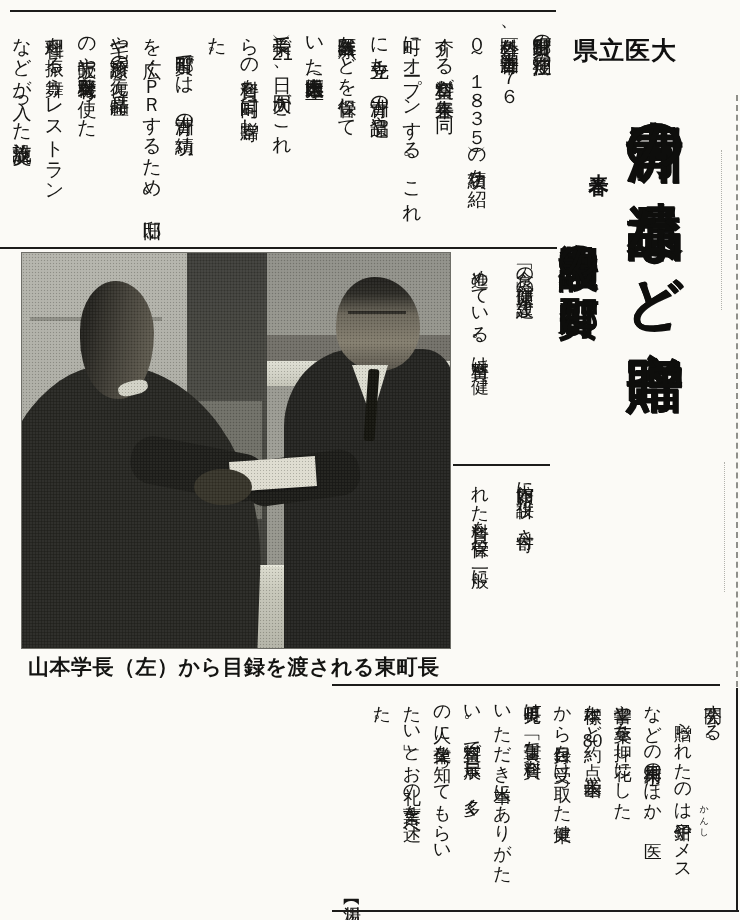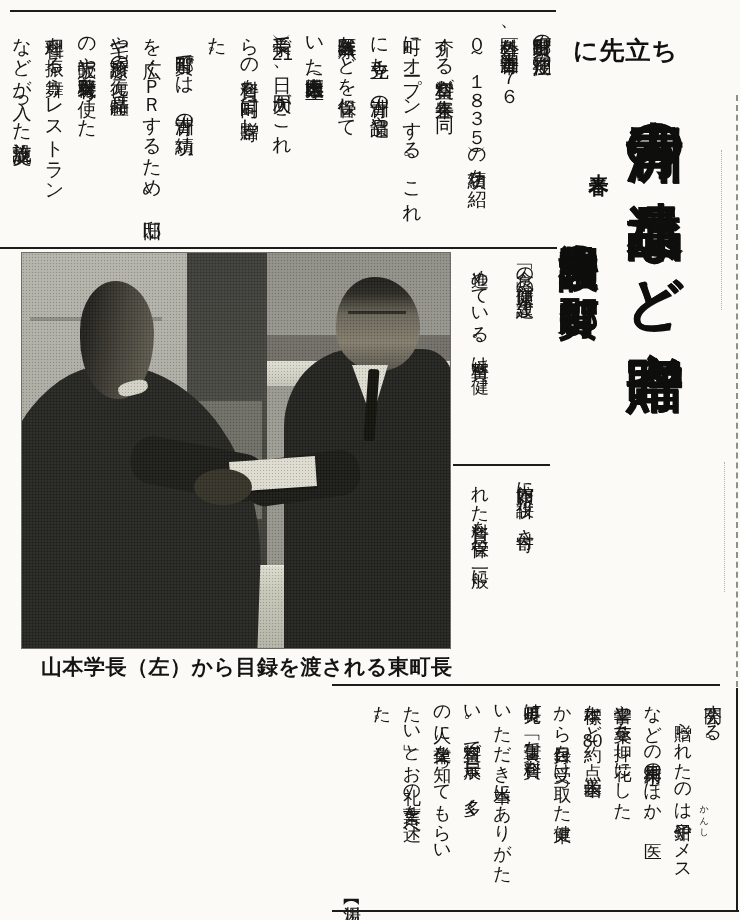--- a/index.html
+++ b/index.html
@@ -61,21 +61,21 @@
   }
   .headline-sub{
     left:551px;top:212px;height:430px;
     font-family:"Liberation Serif",serif;
     font-size:40px;font-weight:900;letter-spacing:1.5px;
     text-shadow:0.5px 0.5px 0 #111;
     color:#0e0e0c;
   }
 
   .caption{
-    position:absolute;left:41px;top:653px;width:430px;
+    position:absolute;left:28px;top:653px;width:430px;
     font-size:21px;font-weight:bold;letter-spacing:0.5px;color:#141412;
   }
 
   .furigana{
     position:absolute;left:697px;top:799px;
     writing-mode:vertical-rl;font-size:9px;letter-spacing:1px;color:#222;
   }
 
   
   .photo{
@@ -160,21 +160,21 @@
     <div>　那賀町では、青洲の功績</div>
     <div>を広くＰＲするため、旧邸</div>
     <div>宅や診療所の復元、特産品</div>
     <div>の販売や有機野菜を使った</div>
     <div>料理を振る舞うレストラン</div>
     <div>などが入った交流施設</div>
   </section>
 
   <div class="rule" style="left:0px;top:247px;width:557px;height:2px;"></div>
 
-  <div class="kicker">に先立ち</div>
+  <div class="kicker">県立医大</div>
   <div class="vblock headline-main">青洲の遺品など寄贈</div>
   <div class="vblock headline-pre">来春</div>
   <div class="vblock headline-sub">資料室開設の那賀町に</div>
 
   <section class="vblock bridge-row bridge-1">
     <div>「食の健康館」の建設を</div>
     <div>進めている。資料室は健</div>
   </section>
   <div class="rule" style="left:453px;top:464px;width:97px;height:2px;"></div>
   <section class="vblock bridge-row bridge-2">

